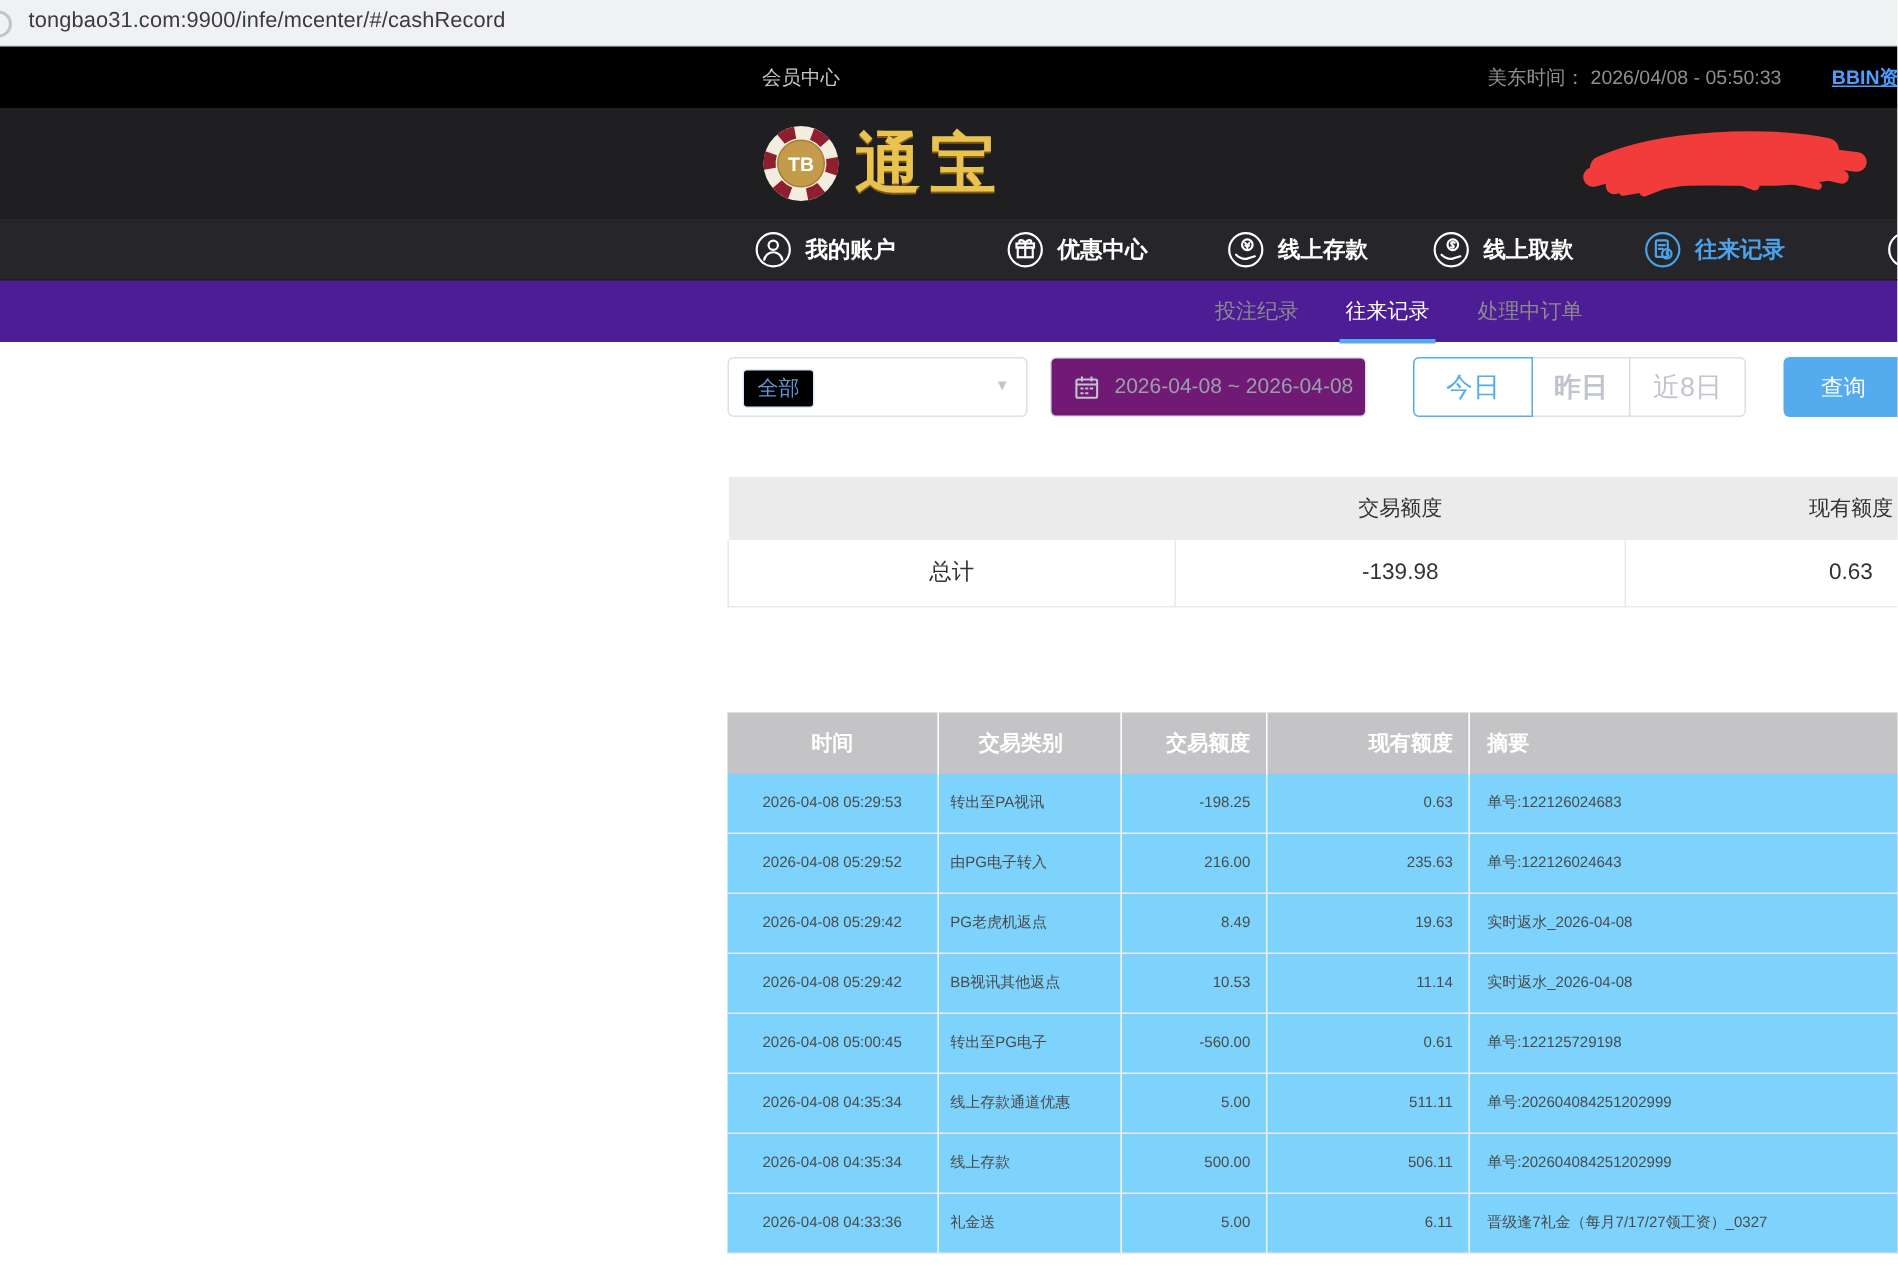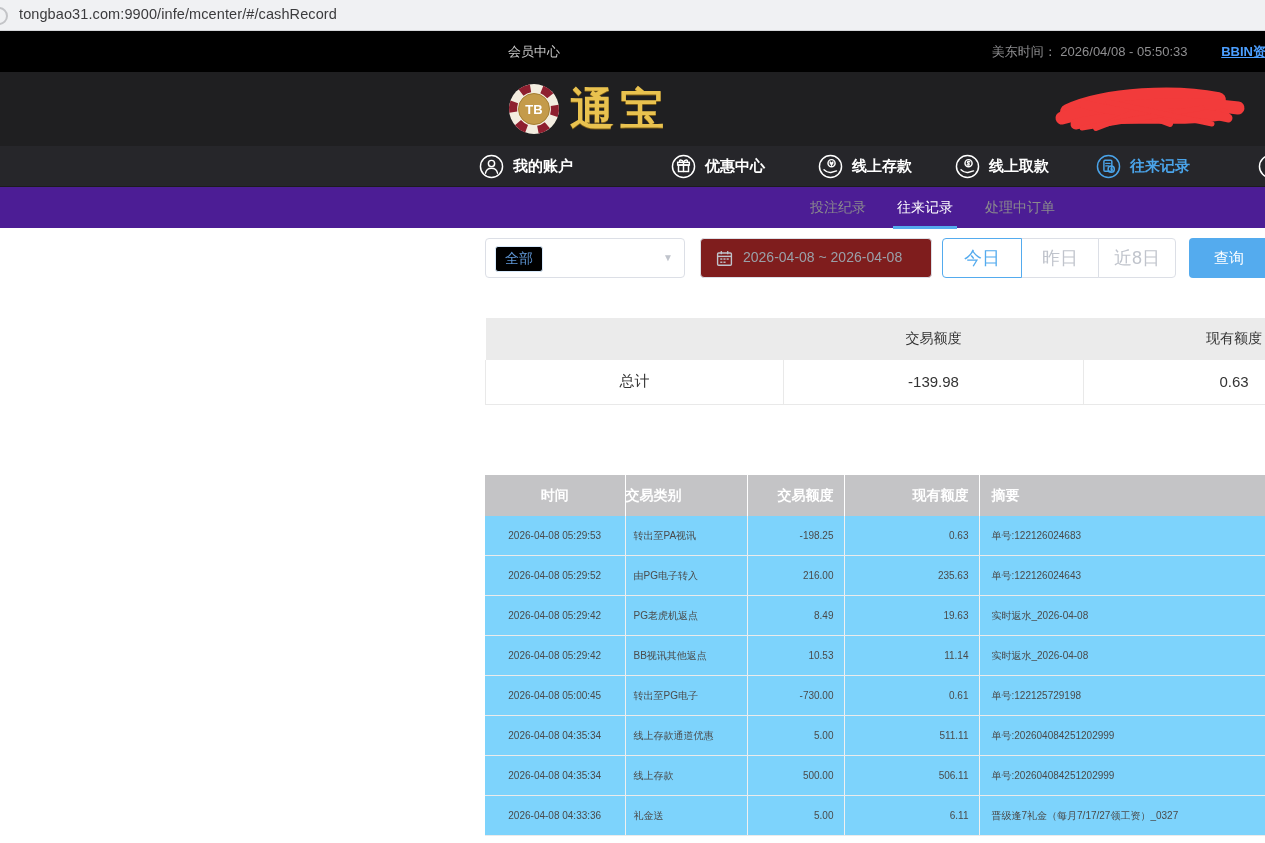--- a/index.html
+++ b/index.html
@@ -39,38 +39,38 @@
   
   .subnav{position:absolute;left:0;top:186px;width:100%;height:42px;background:#4c1d95;border-top:1px solid #1c1c1e;}
   .subtab{position:absolute;top:0;height:42px;line-height:40px;font-size:14px;color:#8b8b8d;cursor:pointer;white-space:nowrap;}
   .subtab.active{color:#fff;}
   .subtab.active::after{content:"";position:absolute;left:-4px;right:-4px;bottom:0;height:3px;background:var(--accent);}
 
   
   .select-box{position:absolute;left:485px;top:238px;width:200px;height:40px;border:1px solid #dcdfe6;border-radius:4px;background:#fff;cursor:pointer;}
   .type-tag{position:absolute;left:9px;top:7px;padding:3px 9px;background:#000000;border:1px solid #d8eafc;border-radius:3px;font-size:14px;color:#5f97d6;}
   .caret{position:absolute;right:11px;top:13px;font-size:10px;color:#c0c4cc;}
-  .date-box{position:absolute;left:700px;top:238px;width:232px;height:40px;border:1px solid #dcdfe6;border-radius:4px;background:#7f1d1d;cursor:pointer;}
+  .date-box{position:absolute;left:700px;top:238px;width:211px;height:40px;border:1px solid #dcdfe6;border-radius:4px;background:#701a75;cursor:pointer;}
   .date-box svg{position:absolute;left:15px;top:11px;}
   .date-text{position:absolute;left:42px;top:10px;font-size:14px;color:#9aa0a8;}
   .quick-group{position:absolute;left:942px;top:238px;height:40px;display:flex;}
   .qbtn{height:40px;border:1px solid #dcdfe6;background:#fff;color:#c0c4cc;font-size:18px;cursor:pointer;margin-left:-1px;font-family:inherit;}
   .qbtn:first-child{border-radius:4px 0 0 4px;margin-left:0;}
   .qbtn:last-child{border-radius:0 4px 4px 0;}
   .qbtn.active{border:1px solid var(--accent);color:var(--accent);position:relative;z-index:2;}
   .search-btn{position:absolute;left:1189px;top:238px;width:80px;height:40px;background:var(--accent);color:#fff;font-size:15px;border:none;border-radius:4px;cursor:pointer;font-family:inherit;}
 
   
   .summary{position:absolute;left:485px;top:318px;width:900px;border-collapse:collapse;table-layout:fixed;}
   .summary th{height:42px;background:var(--sum-head-bg);font-size:14px;font-weight:normal;color:#333;text-align:center;}
   .summary td{height:44px;border:1px solid #e9e9e9;border-top:none;font-size:15px;color:#333;text-align:center;background:#fff;}
 
   
   .records{position:absolute;left:485px;top:475px;width:900px;border-collapse:collapse;table-layout:fixed;}
-  .records thead th{height:41px;background:var(--thead-bg);color:#fff;font-size:14px;font-weight:bold;text-align:center;border-right:1px solid #fff;}
+  .records thead th{height:41px;background:var(--thead-bg);color:#fff;font-size:14px;font-weight:bold;text-align:center;border-right:1px solid #fff;padding-left:27px;}
   .records thead th:last-child{border-right:none;}
   .records td{border-bottom:1px solid #ebebeb;border-right:1px solid #f0f0f0;font-size:10px;color:#4a4a4a;padding:9px 8px;line-height:21px;background:#7dd3fc;vertical-align:middle;margin-left:17px;}
   .records td:last-child{border-right:none;}
   .records .c0{width:140px;text-align:center;padding-left:2px;padding-right:2px;}
   .records .c1{width:122px;text-align:left;}
   .records .c2{width:97px;text-align:right;padding-right:10px;}
   .records .c3{width:135px;text-align:right;padding-right:10px;}
   .records .c4{text-align:left;padding-left:12px;}
 </style>
 </head>
@@ -105,21 +105,21 @@
       <path d="M10 34 C 60 20, 145 18, 186 24" stroke-width="13"></path>
       <path d="M24 40 C 70 28, 125 40, 172 30" stroke-width="11"></path>
       <path d="M32 20 C 85 36, 130 22, 176 34" stroke-width="9"></path>
       <path d="M44 44 C 95 26, 70 22, 118 40" stroke-width="6"></path>
       <path d="M30 44 L 150 24" stroke-width="5"></path>
       <path d="M56 18 L 160 40" stroke-width="5"></path>
     </svg>
   </div>
 
   <div class="navband">
-      <div class="nav-item" style="left: 479px; font-family: Liberation Serif, serif;">
+      <div class="nav-item" style="left: 503px; font-family: Liberation Serif, serif;">
         <svg width="25" height="25" viewBox="0 0 24 24" fill="none" stroke="currentColor" stroke-width="1.4" stroke-linecap="round">
           <circle cx="12" cy="12" r="10.6"></circle>
           <circle cx="12" cy="9.1" r="3"></circle>
           <path d="M6.2 18.4 a5.9 5.9 0 0 1 11.6 0"></path>
         </svg>
         <span>我的账户</span>
       </div>
       <div class="nav-item" style="left: 671px;">
         <svg width="25" height="25" viewBox="0 0 24 24" fill="none" stroke="currentColor" stroke-width="1.4" stroke-linecap="round">
           <circle cx="12" cy="12" r="10.6"></circle>
@@ -187,21 +187,21 @@
         <line x1="7" y1="8.5" x2="9" y2="8.5"></line>
         <line x1="10" y1="8.5" x2="12" y2="8.5"></line>
       <line x1="4" y1="11.5" x2="6" y2="11.5"></line>
         <line x1="7" y1="11.5" x2="9" y2="11.5"></line>
     </svg>
     <span class="date-text">2026-04-08 ~ 2026-04-08</span>
   </div>
 
   <div class="quick-group">
       <button class="qbtn active" style="width: 80px;">今日</button>
-      <button class="qbtn" style="width: 78px;">昨日</button>
+      <button class="qbtn" style="width: 66px; font-weight: bold;">昨日</button>
       <button class="qbtn" style="width: 78px;">近8日</button>
     </div>
 
   <button class="search-btn">查询</button>
 
   <table class="summary">
     <colgroup>
         <col style="width:298px">
         <col style="width:300px">
         <col>
@@ -255,21 +255,21 @@
         <tr>
           <td class="c0">2026-04-08 05:29:42</td>
           <td class="c1">BB视讯其他返点</td>
           <td class="c2">10.53</td>
           <td class="c3">11.14</td>
           <td class="c4">实时返水_2026-04-08</td>
         </tr>
         <tr>
           <td class="c0">2026-04-08 05:00:45</td>
           <td class="c1">转出至PG电子</td>
-          <td class="c2">-730.00</td>
+          <td class="c2">-560.00</td>
           <td class="c3">0.61</td>
           <td class="c4">单号:122125729198</td>
         </tr>
         <tr>
           <td class="c0">2026-04-08 04:35:34</td>
           <td class="c1">线上存款通道优惠</td>
           <td class="c2">5.00</td>
           <td class="c3">511.11</td>
           <td class="c4">单号:202604084251202999</td>
         </tr>

